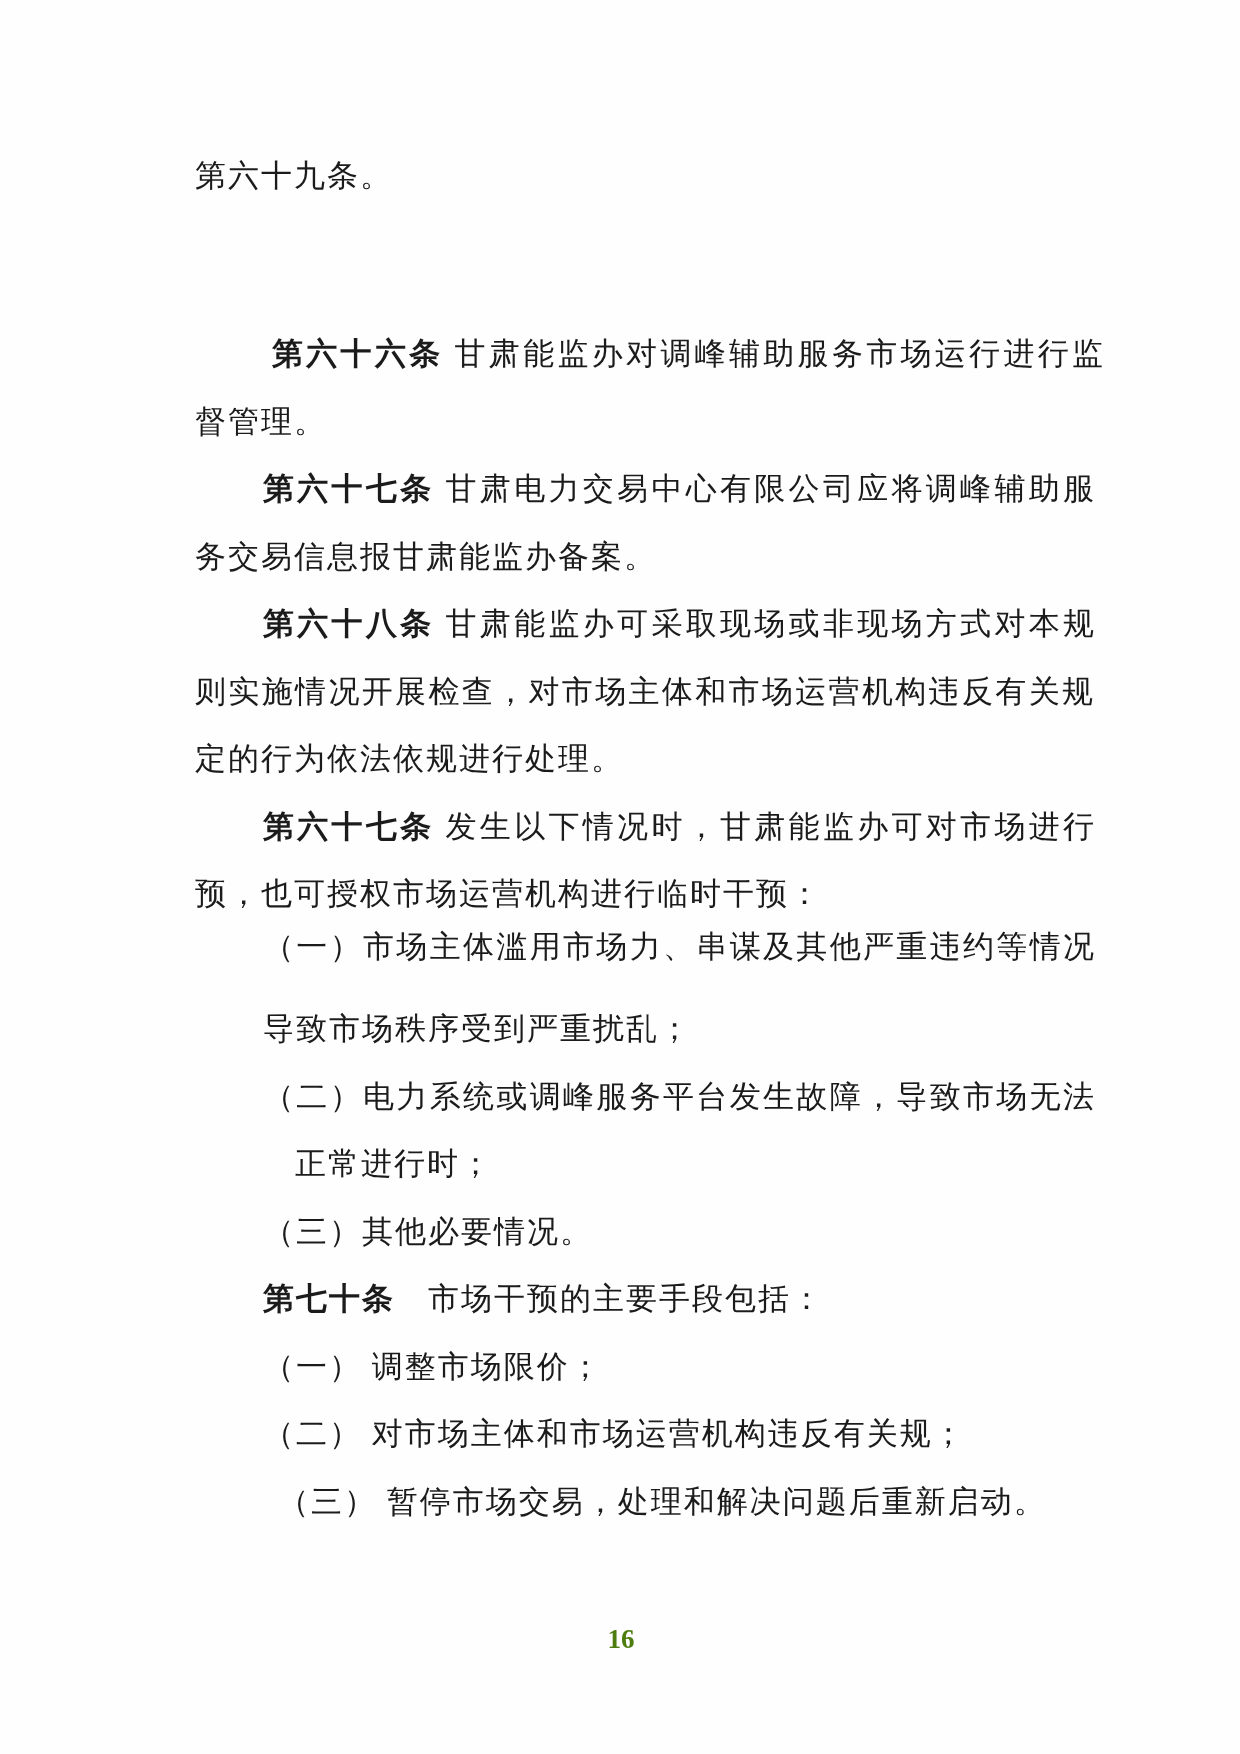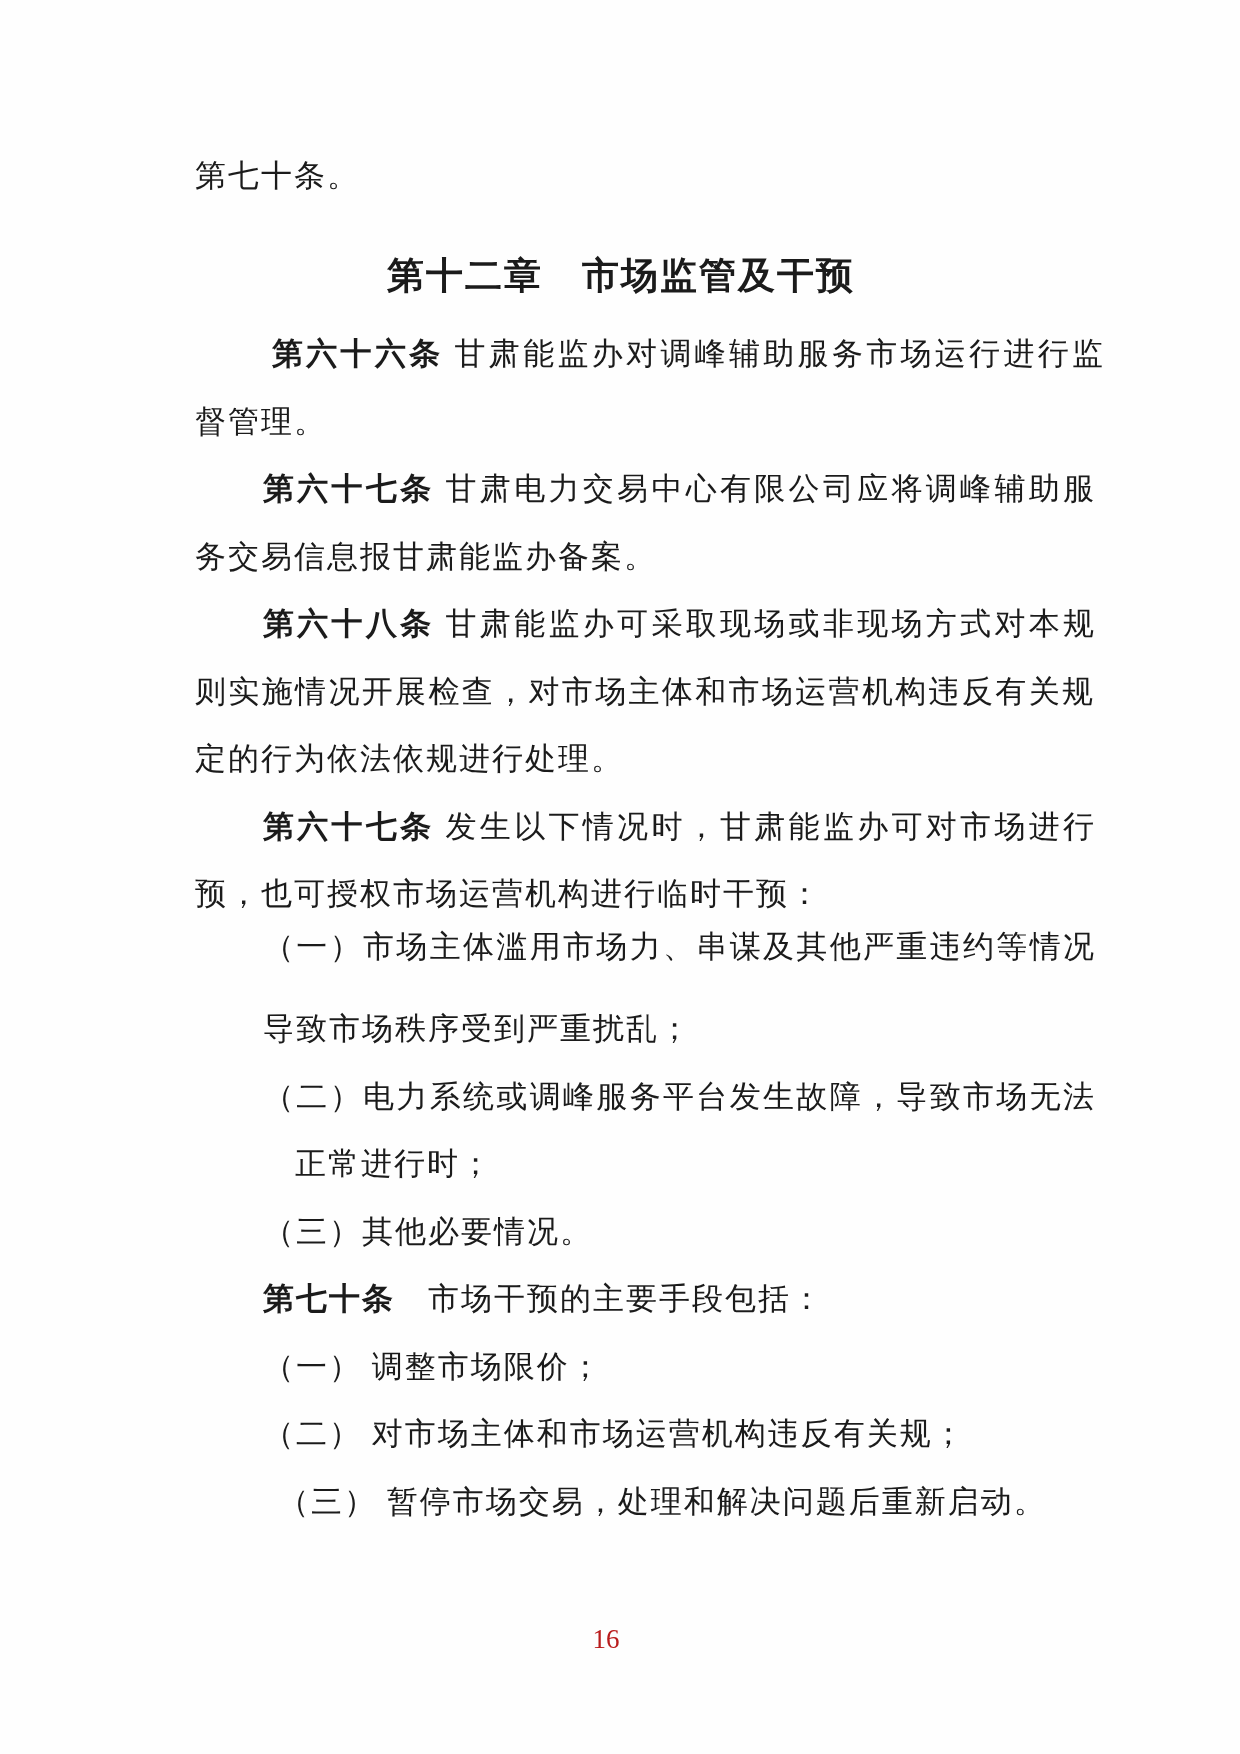--- a/index.html
+++ b/index.html
@@ -38,36 +38,36 @@
   .text-line.justify{
     white-space:normal;
     text-align:justify;
     text-align-last:justify;
     text-justify:inter-character;
   }
   .text-line .bold{font-weight:bold;}
   .page-number{
     position:absolute;
     top:1622px;
-    left:180px;
+    left:195px;
     width:852px;
     text-align:center;
     font-size:27px;
     line-height:34px;
-    color:#b91c1c;
+    color:#4d7c0f;
+    font-weight:bold;
   }
 </style>
 </head>
 <body>
 
 <div class="page">
-  <h1 class="chapter-heading">第十二章　市场监管及干预</h1>
 
   <div>
-      <div class="text-line" style="top: 155px; left: 195px; width: 900px;"><span>第七十条。</span></div>
+      <div class="text-line" style="top: 155px; left: 195px; width: 900px;"><span>第六十九条。</span></div>
       <div class="text-line justify" style="top: 333px; left: 263px; width: 833px; margin-left: 9px;"><span class="bold">第六十六条</span><span> 甘肃能监办对调峰辅助服务市场运行进行监</span></div>
       <div class="text-line" style="top: 401px; left: 195px; width: 900px;"><span>督管理。</span></div>
       <div class="text-line justify" style="top: 468px; left: 263px; width: 833px;"><span class="bold">第六十七条</span><span> 甘肃电力交易中心有限公司应将调峰辅助服</span></div>
       <div class="text-line" style="top: 536px; left: 195px; width: 900px;"><span>务交易信息报甘肃能监办备案。</span></div>
       <div class="text-line justify" style="top: 603px; left: 263px; width: 833px;"><span class="bold">第六十八条</span><span> 甘肃能监办可采取现场或非现场方式对本规</span></div>
       <div class="text-line justify" style="top: 671px; left: 195px; width: 900px;"><span>则实施情况开展检查，对市场主体和市场运营机构违反有关规</span></div>
       <div class="text-line" style="top: 738px; left: 195px; width: 900px;"><span>定的行为依法依规进行处理。</span></div>
       <div class="text-line justify" style="top: 806px; left: 263px; width: 833px;"><span class="bold">第六十七条</span><span> 发生以下情况时，甘肃能监办可对市场进行干</span></div>
       <div class="text-line" style="top: 873px; left: 195px; width: 900px;"><span>预，也可授权市场运营机构进行临时干预：</span></div>
       <div class="text-line justify" style="top: 918px; left: 263px; width: 833px; margin-top: 8px;"><span>（一）市场主体滥用市场力、串谋及其他严重违约等情况</span></div>

